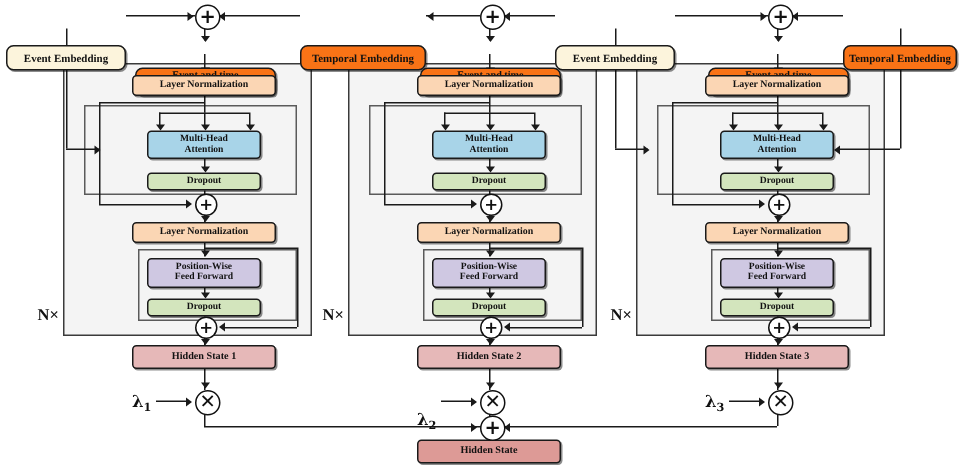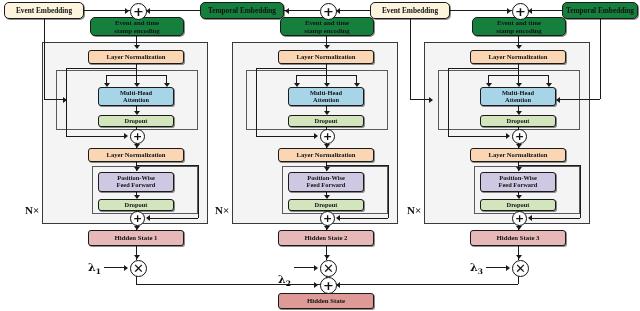--- a/index.html
+++ b/index.html
@@ -3,25 +3,25 @@
 <meta charset="utf-8">
 <style>
   html,body{margin:0;padding:0;background:#ffffff;}
   body{font-family:"Liberation Serif",serif;}
   #stage{position:relative;width:640px;height:311px;background:#fff;overflow:hidden;}
 
   .box{position:absolute;box-sizing:border-box;border:1px solid #1a1a1a;
        display:flex;align-items:center;justify-content:center;text-align:center;
        font-weight:bold;color:#111;line-height:1.05;z-index:6;
        box-shadow:1px 1px 0 rgba(0,0,0,.45);}
-  .rnd{border-radius:5px;}
+  .rnd{border-radius:5px;margin-top:28px;}
   .rnd-sm{border-radius:3px;}
 
   .cream{background:#fcf4dc;}
-  .gold{background:#15803d;}
+  .gold{background:#f97316;}
   .peach{background:#fbd6b4;}
   .blue{background:#a8d4e8;}
   .green{background:#d3e5bd;}
   .lav{background:#cfc8e2;}
   .pink{background:#e6b8b8;}
   .rose{background:#dd9a96;}
 
   .outer{position:absolute;box-sizing:border-box;border:1px solid #3a3a3a;
          background:#f4f4f4;z-index:1;}
   .inner{position:absolute;box-sizing:border-box;border:1px solid #5a5a5a;

